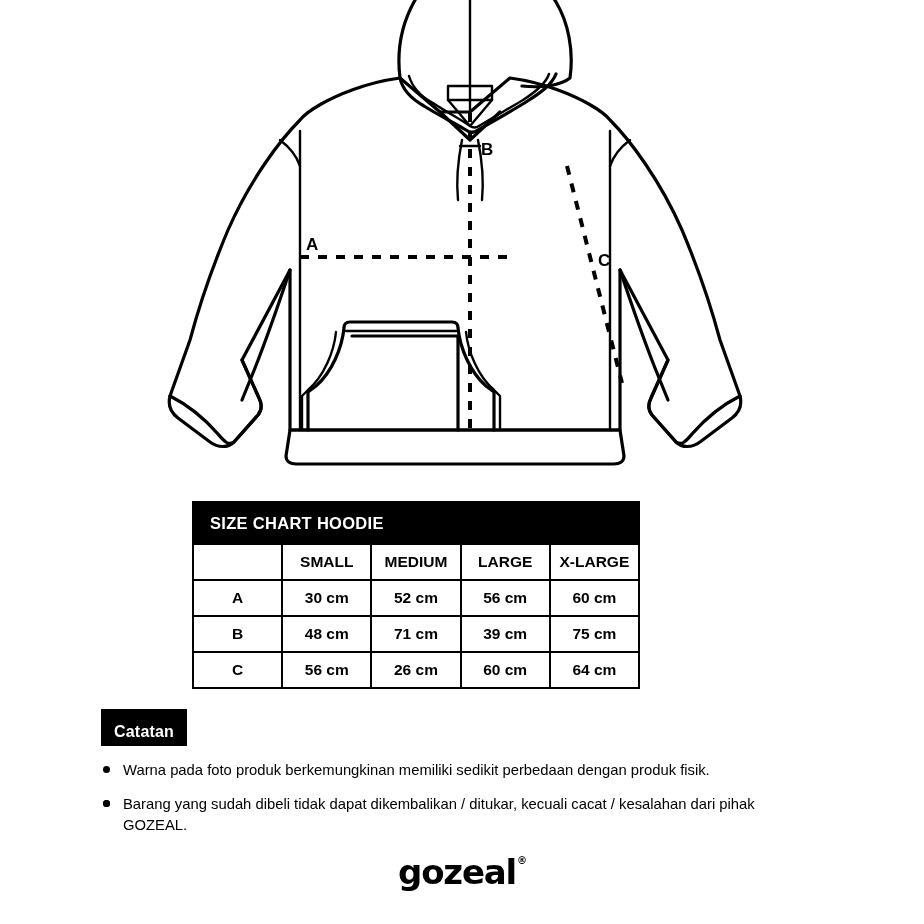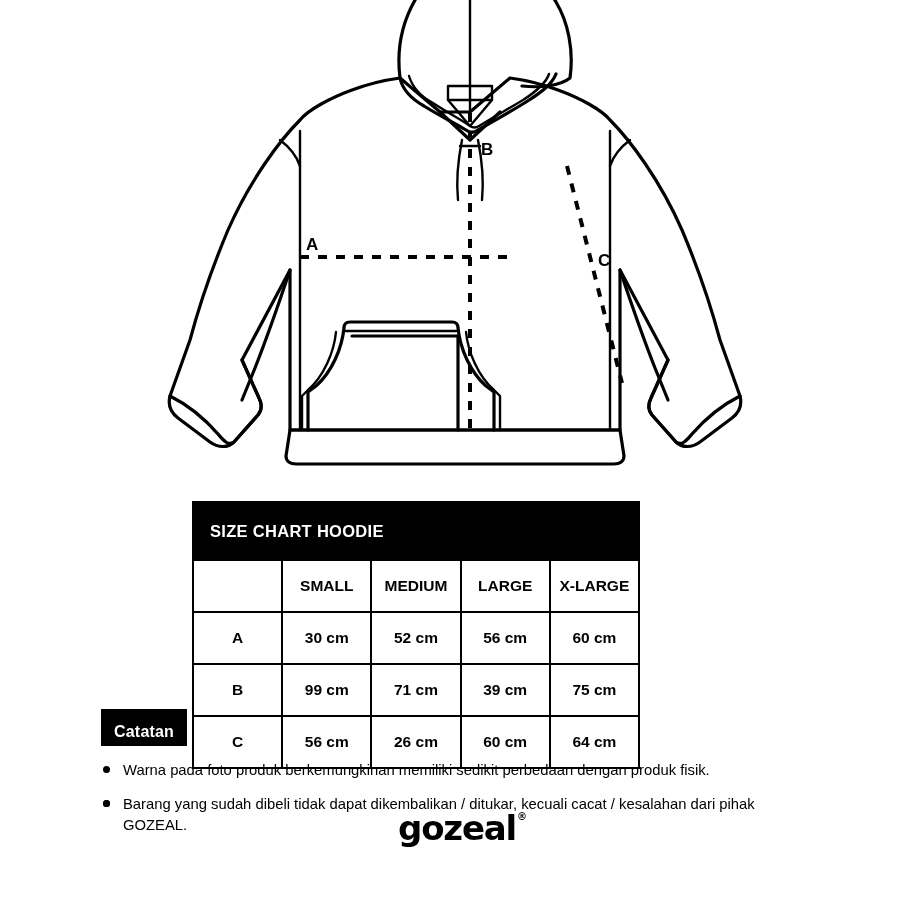--- a/index.html
+++ b/index.html
@@ -70,21 +70,21 @@
     table-layout: fixed;
   }
   #size-chart-table td,
   #size-chart-table th {
     border: 2.5px solid #000000;
     text-align: center;
     vertical-align: middle;
     font-size: 15.5px;
     font-weight: bold;
     height: 34px;
-    padding: 8px;
+    padding: 0;
     font-family: "Liberation Sans", sans-serif;
     margin-left: 20px;
   }
   .chart-title-cell {
     background: #000000;
     color: #ffffff;
     text-align: left !important;
     padding-left: 16px !important;
     font-size: 16.5px !important;
     letter-spacing: 0.3px;
@@ -130,21 +130,21 @@
     width: 7px;
     height: 7px;
     background: #000000;
     border-radius: 50%;
   }
 
   
   #brand-logo {
     position: absolute;
     left: 0;
-    top: 808px;
+    top: 852px;
     width: 924px;
     text-align: center;
   }
   #brand-logo .wordmark {
     font-family: "DejaVu Sans", sans-serif;
     font-size: 34px;
     font-weight: bold;
     letter-spacing: -1.2px;
     color: #000000;
     position: relative;
@@ -292,21 +292,21 @@
       </tr>
       <tr>
         <td>A</td>
         <td>30 cm</td>
         <td>52 cm</td>
         <td>56 cm</td>
         <td>60 cm</td>
       </tr>
       <tr>
         <td>B</td>
-        <td>99 cm</td>
+        <td>48 cm</td>
         <td>71 cm</td>
         <td>39 cm</td>
         <td>75 cm</td>
       </tr>
       <tr>
         <td>C</td>
         <td>56 cm</td>
         <td>26 cm</td>
         <td>60 cm</td>
         <td>64 cm</td>

